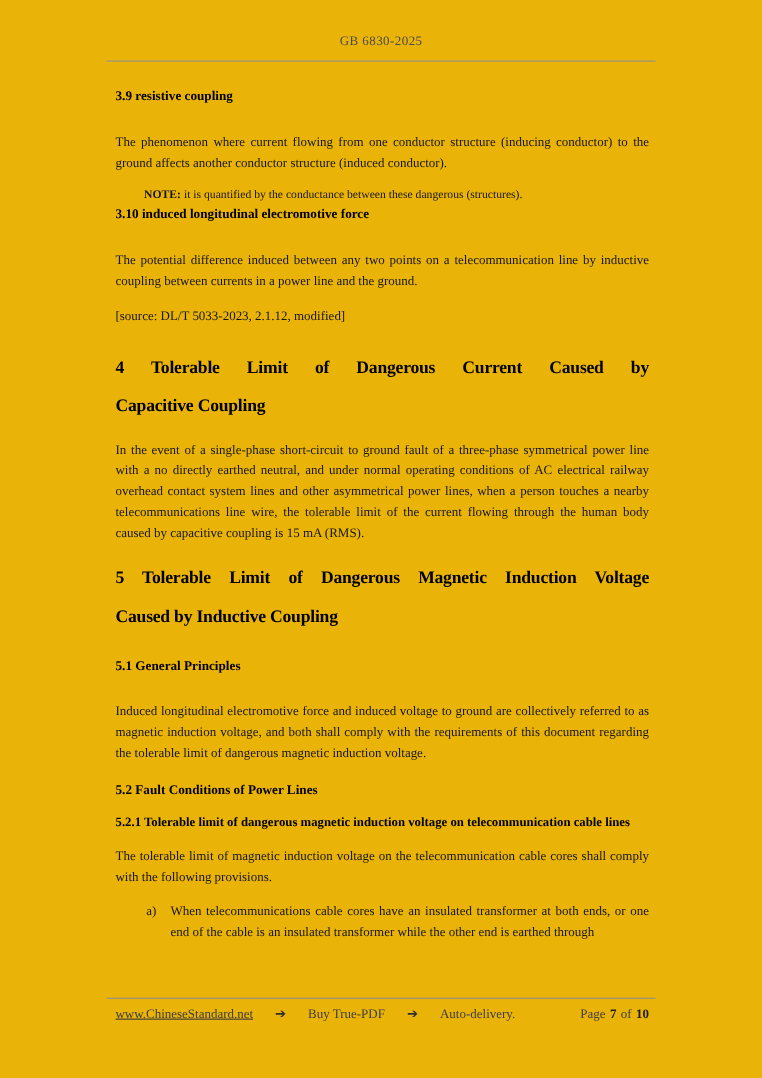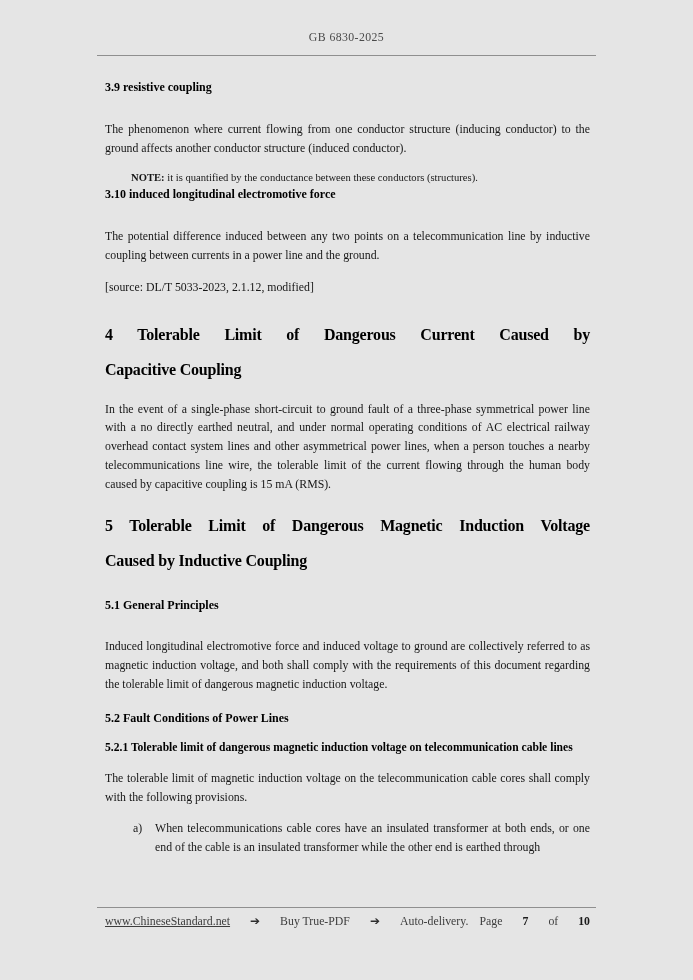--- a/index.html
+++ b/index.html
@@ -4,21 +4,21 @@
 <style>
   * { margin: 0; padding: 0; box-sizing: border-box; }
   html, body { background: #ffffff; }
   body {
     width: 693px; height: 980px;
     font-family: "Liberation Serif", serif;
     color: #161616;
     position: relative;
     overflow: hidden;
   }
-  .page { position: absolute; inset: 0; background: #e5e5e5; }
+  .page { position: absolute; inset: 0; background: #eab308; }
 
   
   .header {
     position: absolute; top: 30px; left: 97px; right: 97px;
     text-align: center; font-size: 11.8px; color: #4a4a4a; letter-spacing: 0.4px;
   }
   .rule { position: absolute; left: 97px; right: 97px; border-top: 1px solid #8f8f8f; }
   .header-rule { top: 55px; }
   .footer-rule { top: 907px; }
 
@@ -53,40 +53,40 @@
 
   
   .footer {
     position: absolute; top: 914px; left: 105px; right: 103px;
     display: flex; justify-content: space-between; align-items: baseline;
     font-size: 11.8px; color: #3d3d3d;
   }
   .footer-left { display: flex; align-items: baseline; gap: 20px; }
   .footer-link { color: #3d3d3d; text-decoration: underline; cursor: pointer; }
   .arrow { color: #2e2e2e; font-size: 12px; }
-  .footer-right { display: flex; align-items: baseline; gap: 20px; }
+  .footer-right { display: flex; align-items: baseline; gap: 4px; }
   .footer-right b { color: #1c1c1c; }
 </style>
 </head>
 <body>
 
 <div class="page">
 
   <div class="header">
     <span>GB 6830-2025</span>
   </div>
   <div class="rule header-rule"></div>
 
   <div class="content">
 
 
     <h3 class="hd">3.9 resistive coupling</h3>
     <p class="body just">The phenomenon where current flowing from one conductor structure (inducing conductor) to the ground affects another conductor structure (induced conductor).</p>
 
-    <p class="note"><b>NOTE:</b><span> it is quantified by the conductance between these conductors (structures).</span></p>
+    <p class="note"><b>NOTE:</b><span> it is quantified by the conductance between these dangerous (structures).</span></p>
 
     <h3 class="hd">3.10 induced longitudinal electromotive force</h3>
     <p class="body just">The potential difference induced between any two points on a telecommunication line by inductive coupling between currents in a power line and the ground.</p>
 
     <p class="src">[source: DL/T 5033-2023, 2.1.12, modified]</p>
 
     <h1 class="sec sec-4">
       <span class="h1-line stretch">4 Tolerable Limit of Dangerous Current Caused by</span>
       <span class="h1-line">Capacitive Coupling</span>
     </h1>

